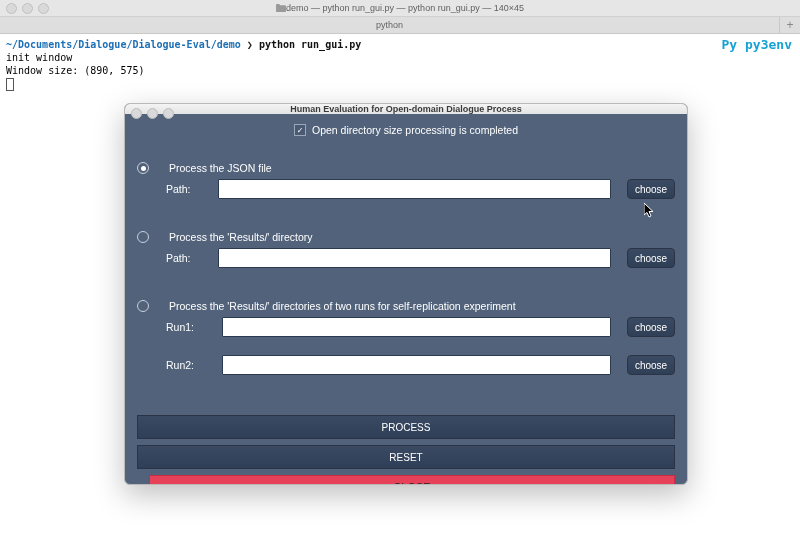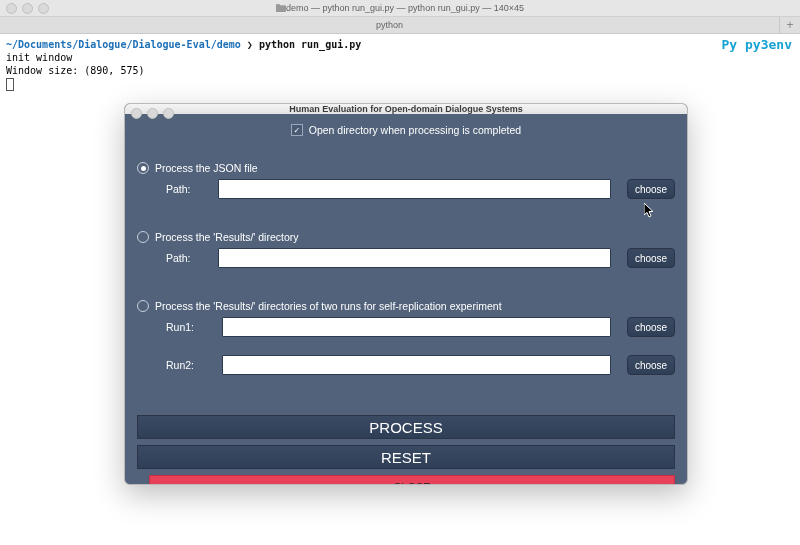--- a/index.html
+++ b/index.html
@@ -35,30 +35,30 @@
   .cursor{display:inline-block;width:6px;height:11px;border:1px solid #555;margin-top:1px;}
   
   .gui{position:absolute;left:124px;top:103px;width:562px;height:380px;border:1px solid #b9b9b9;border-radius:6px;box-shadow:0 10px 30px rgba(0,0,0,0.25);background:var(--gui-bg);overflow:hidden;display:flex;flex-direction:column;}
   .gui-titlebar{height:18px;background:linear-gradient(#f4f4f4,#e4e4e4);display:flex;align-items:center;justify-content:center;position:relative;font-size:9px;font-weight:bold;color:#3a3a3a;}
   .gui-traffic{position:absolute;left:6px;top:4px;display:flex;gap:5px;}
   .gui-traffic span{width:9px;height:9px;border-radius:50%;background:#d9d9d9;border:0.5px solid #bdbdbd;display:inline-block;}
   .gui-body{flex:1;display:flex;flex-direction:column;color:#fff;font-size:10.5px;padding:6px 12px 10px 12px;}
   .cb-row{display:flex;align-items:center;justify-content:center;gap:6px;margin:4px 0 26px 0;}
   .cb{width:10px;height:10px;border:1px solid #9aa8bb;background:#4a5a72;display:flex;align-items:center;justify-content:center;font-size:8px;color:#fff;}
   .section{margin-bottom:14px;}
-  .radio-row{display:flex;align-items:center;gap:6px;margin-bottom:5px;}
+  .radio-row{display:flex;align-items:center;gap:20px;margin-bottom:5px;}
   .radio{width:10px;height:10px;border-radius:50%;border:1.5px solid #c8d0dc;display:inline-flex;align-items:center;justify-content:center;background:transparent;}
   .radio.selected::after{content:"";width:5px;height:5px;background:#fff;border-radius:50%;display:block;}
   .path-row{display:flex;align-items:center;gap:16px;margin-bottom:18px;padding-left:29px;}
   .path-label{width:36px;flex-shrink:0;}
   .path-label.wide{width:40px;}
   .text-input{flex:1;height:16px;background:#fff;border:1px solid #2c3a50;border-radius:1px;}
   .choose-btn{width:46px;height:18px;background:linear-gradient(var(--btn-bg2),var(--btn-bg));border:1px solid #2a3446;color:#fff;font-size:10px;display:flex;align-items:center;justify-content:center;border-radius:4px;cursor:pointer;}
   .big-buttons{margin-top:8px;}
-  .big-btn{height:22px;margin-bottom:6px;background:linear-gradient(var(--btn-bg2),var(--btn-bg));border:1px solid #2a3446;color:#fff;font-size:15px;display:flex;align-items:center;justify-content:center;cursor:pointer;}
+  .big-btn{height:22px;margin-bottom:6px;background:linear-gradient(var(--btn-bg2),var(--btn-bg));border:1px solid #2a3446;color:#fff;font-size:10px;display:flex;align-items:center;justify-content:center;cursor:pointer;}
   .close-row{margin-top:auto;padding-left:12px;}
   .close-btn{height:22px;background:var(--close-bg);border:1px solid #c42e44;color:#1f1f1f;font-size:11px;display:flex;align-items:center;justify-content:center;cursor:pointer;font-weight:500;}
   .mouse-cursor{position:absolute;left:644px;top:203px;pointer-events:none;}
 </style>
 </head>
 <body>
 
 <div class="terminal">
   <div class="term-titlebar">
     <div class="term-traffic">
@@ -96,27 +96,27 @@
   </div>
 </div>
 
 <div class="gui">
   <div class="gui-titlebar">
     <div class="gui-traffic">
       <span></span>
       <span></span>
       <span></span>
     </div>
-    <span>Human Evaluation for Open-domain Dialogue Systems</span>
+    <span>Human Evaluation for Open-domain Dialogue Process</span>
   </div>
   <div class="gui-body">
 
     <div class="cb-row">
       <span class="cb">✓</span>
-      <span>Open directory when processing is completed</span>
+      <span>Open directory size processing is completed</span>
     </div>
 
     <div class="section">
       <div class="radio-row">
         <span class="radio selected"></span>
         <span>Process the JSON file</span>
       </div>
       <div class="path-row">
         <span class="path-label">Path:</span>
         <input class="text-input" value="" style="">

